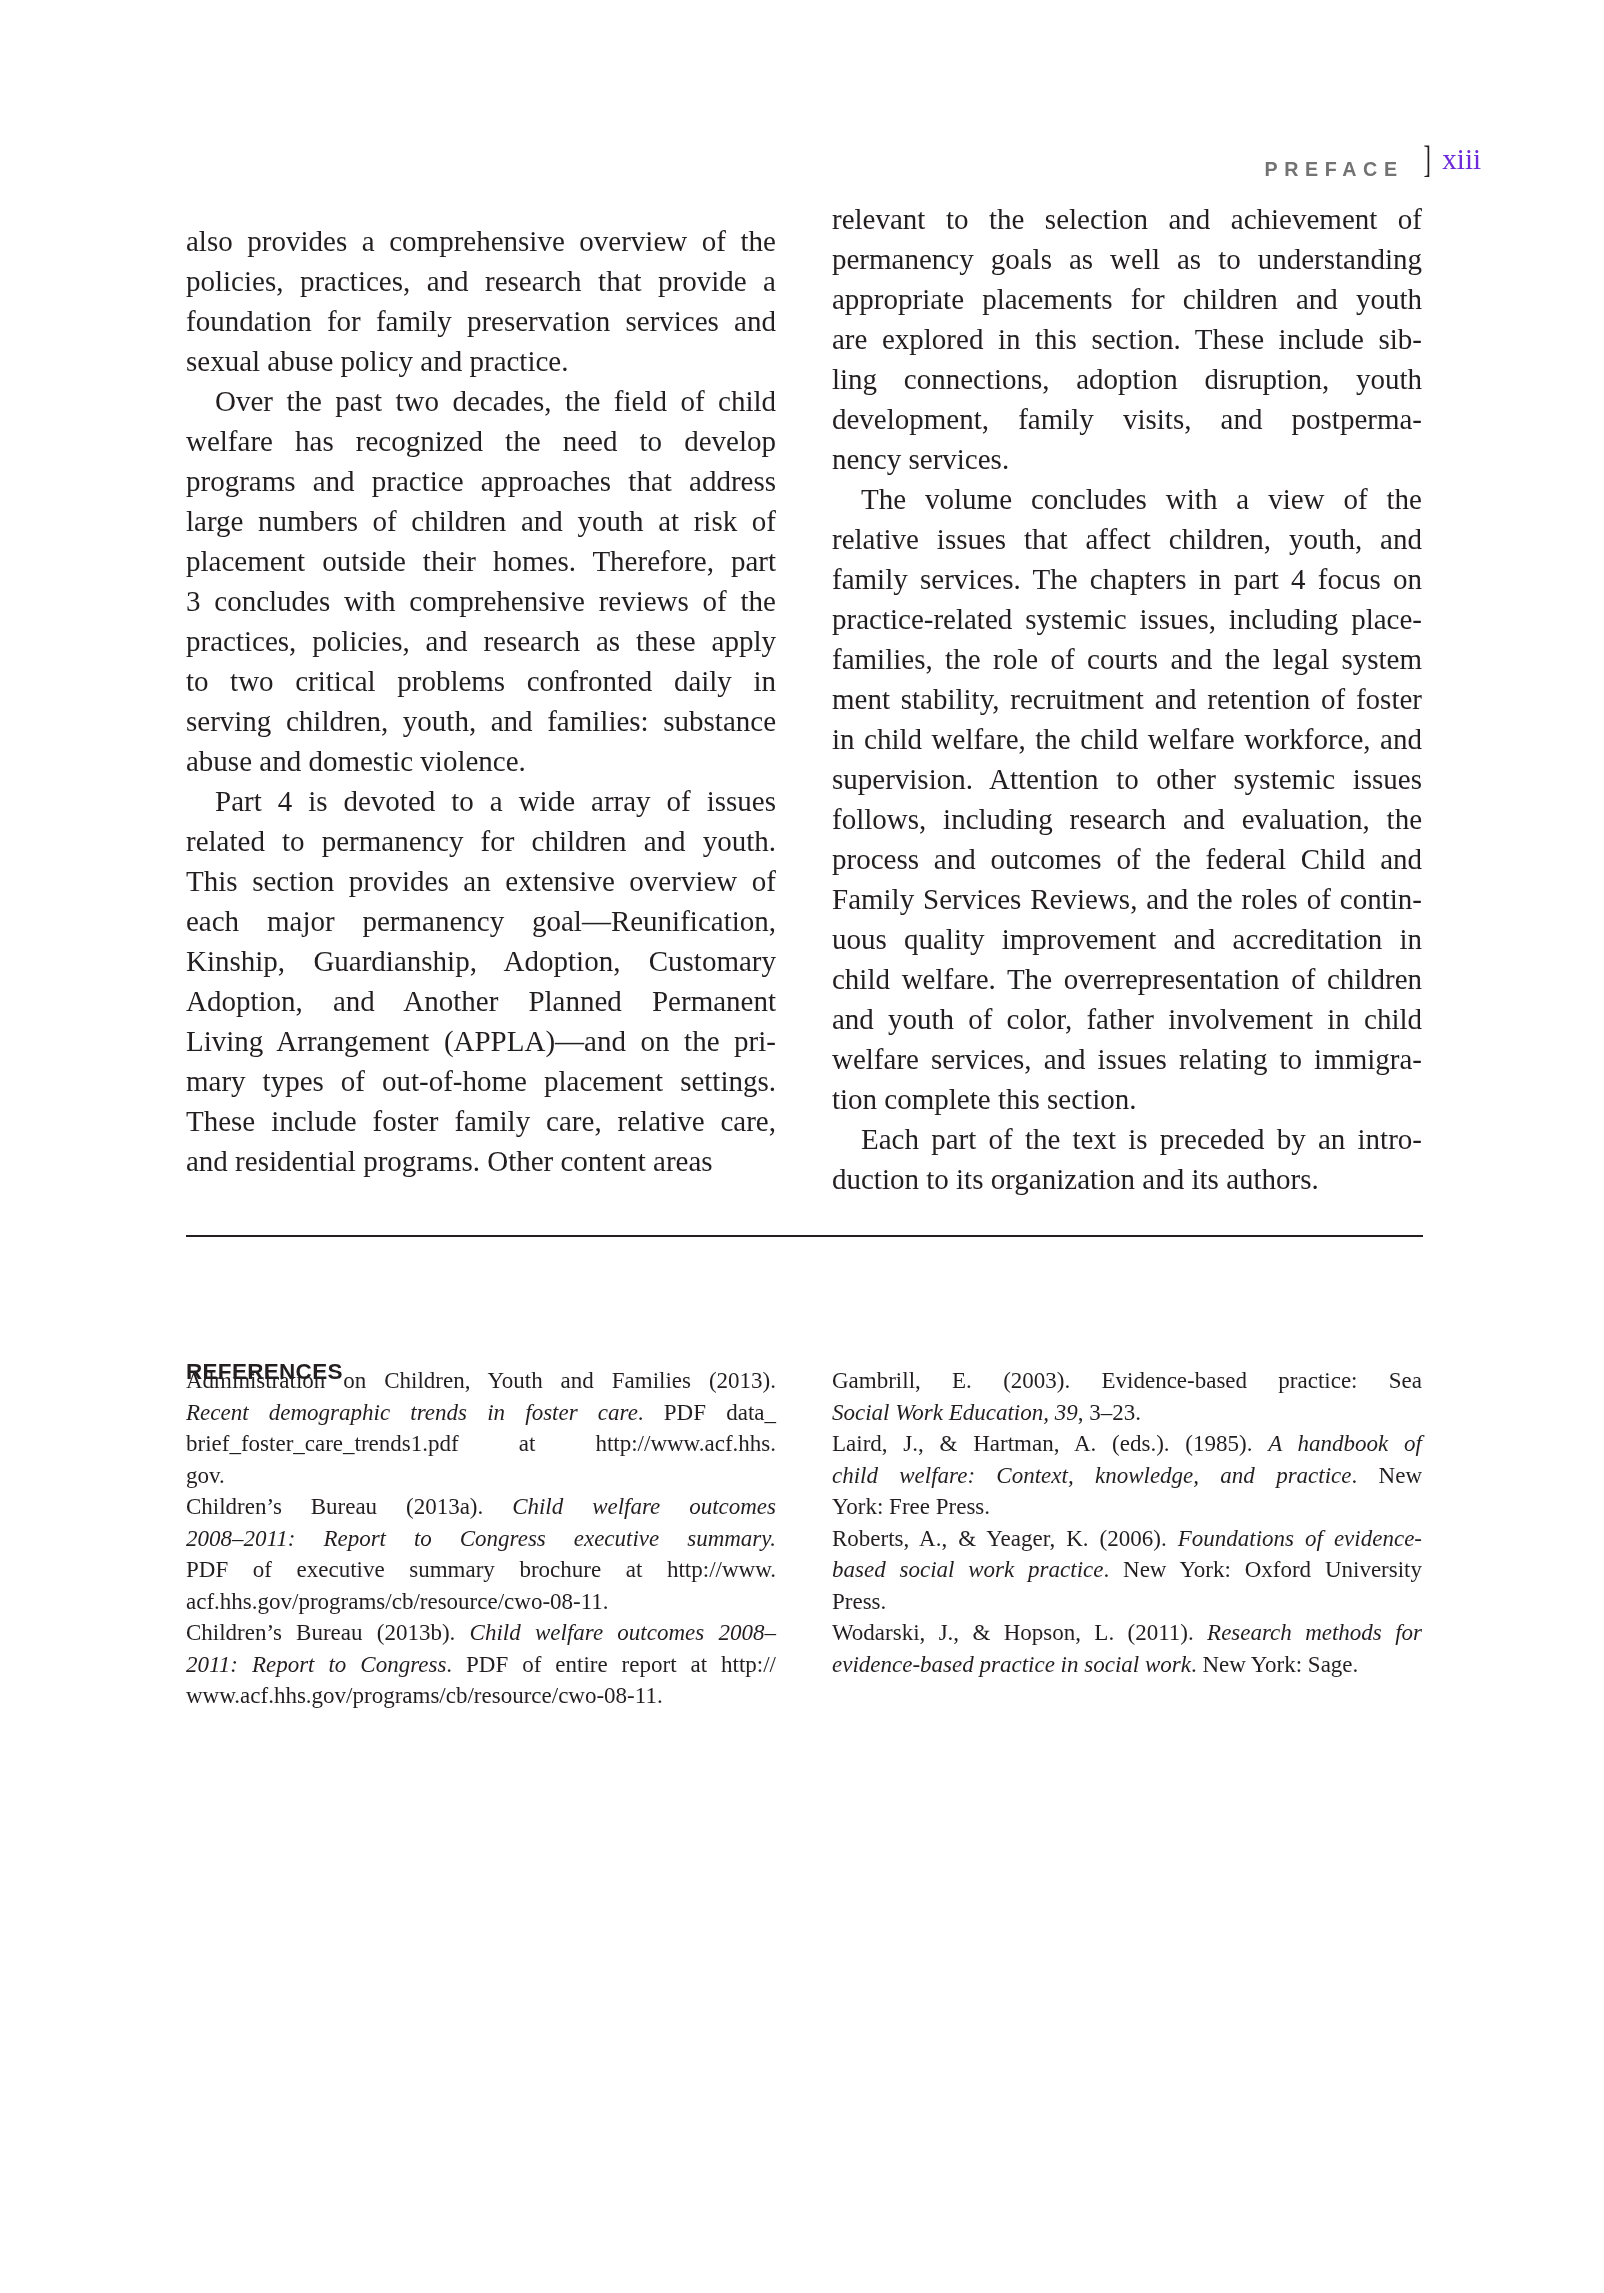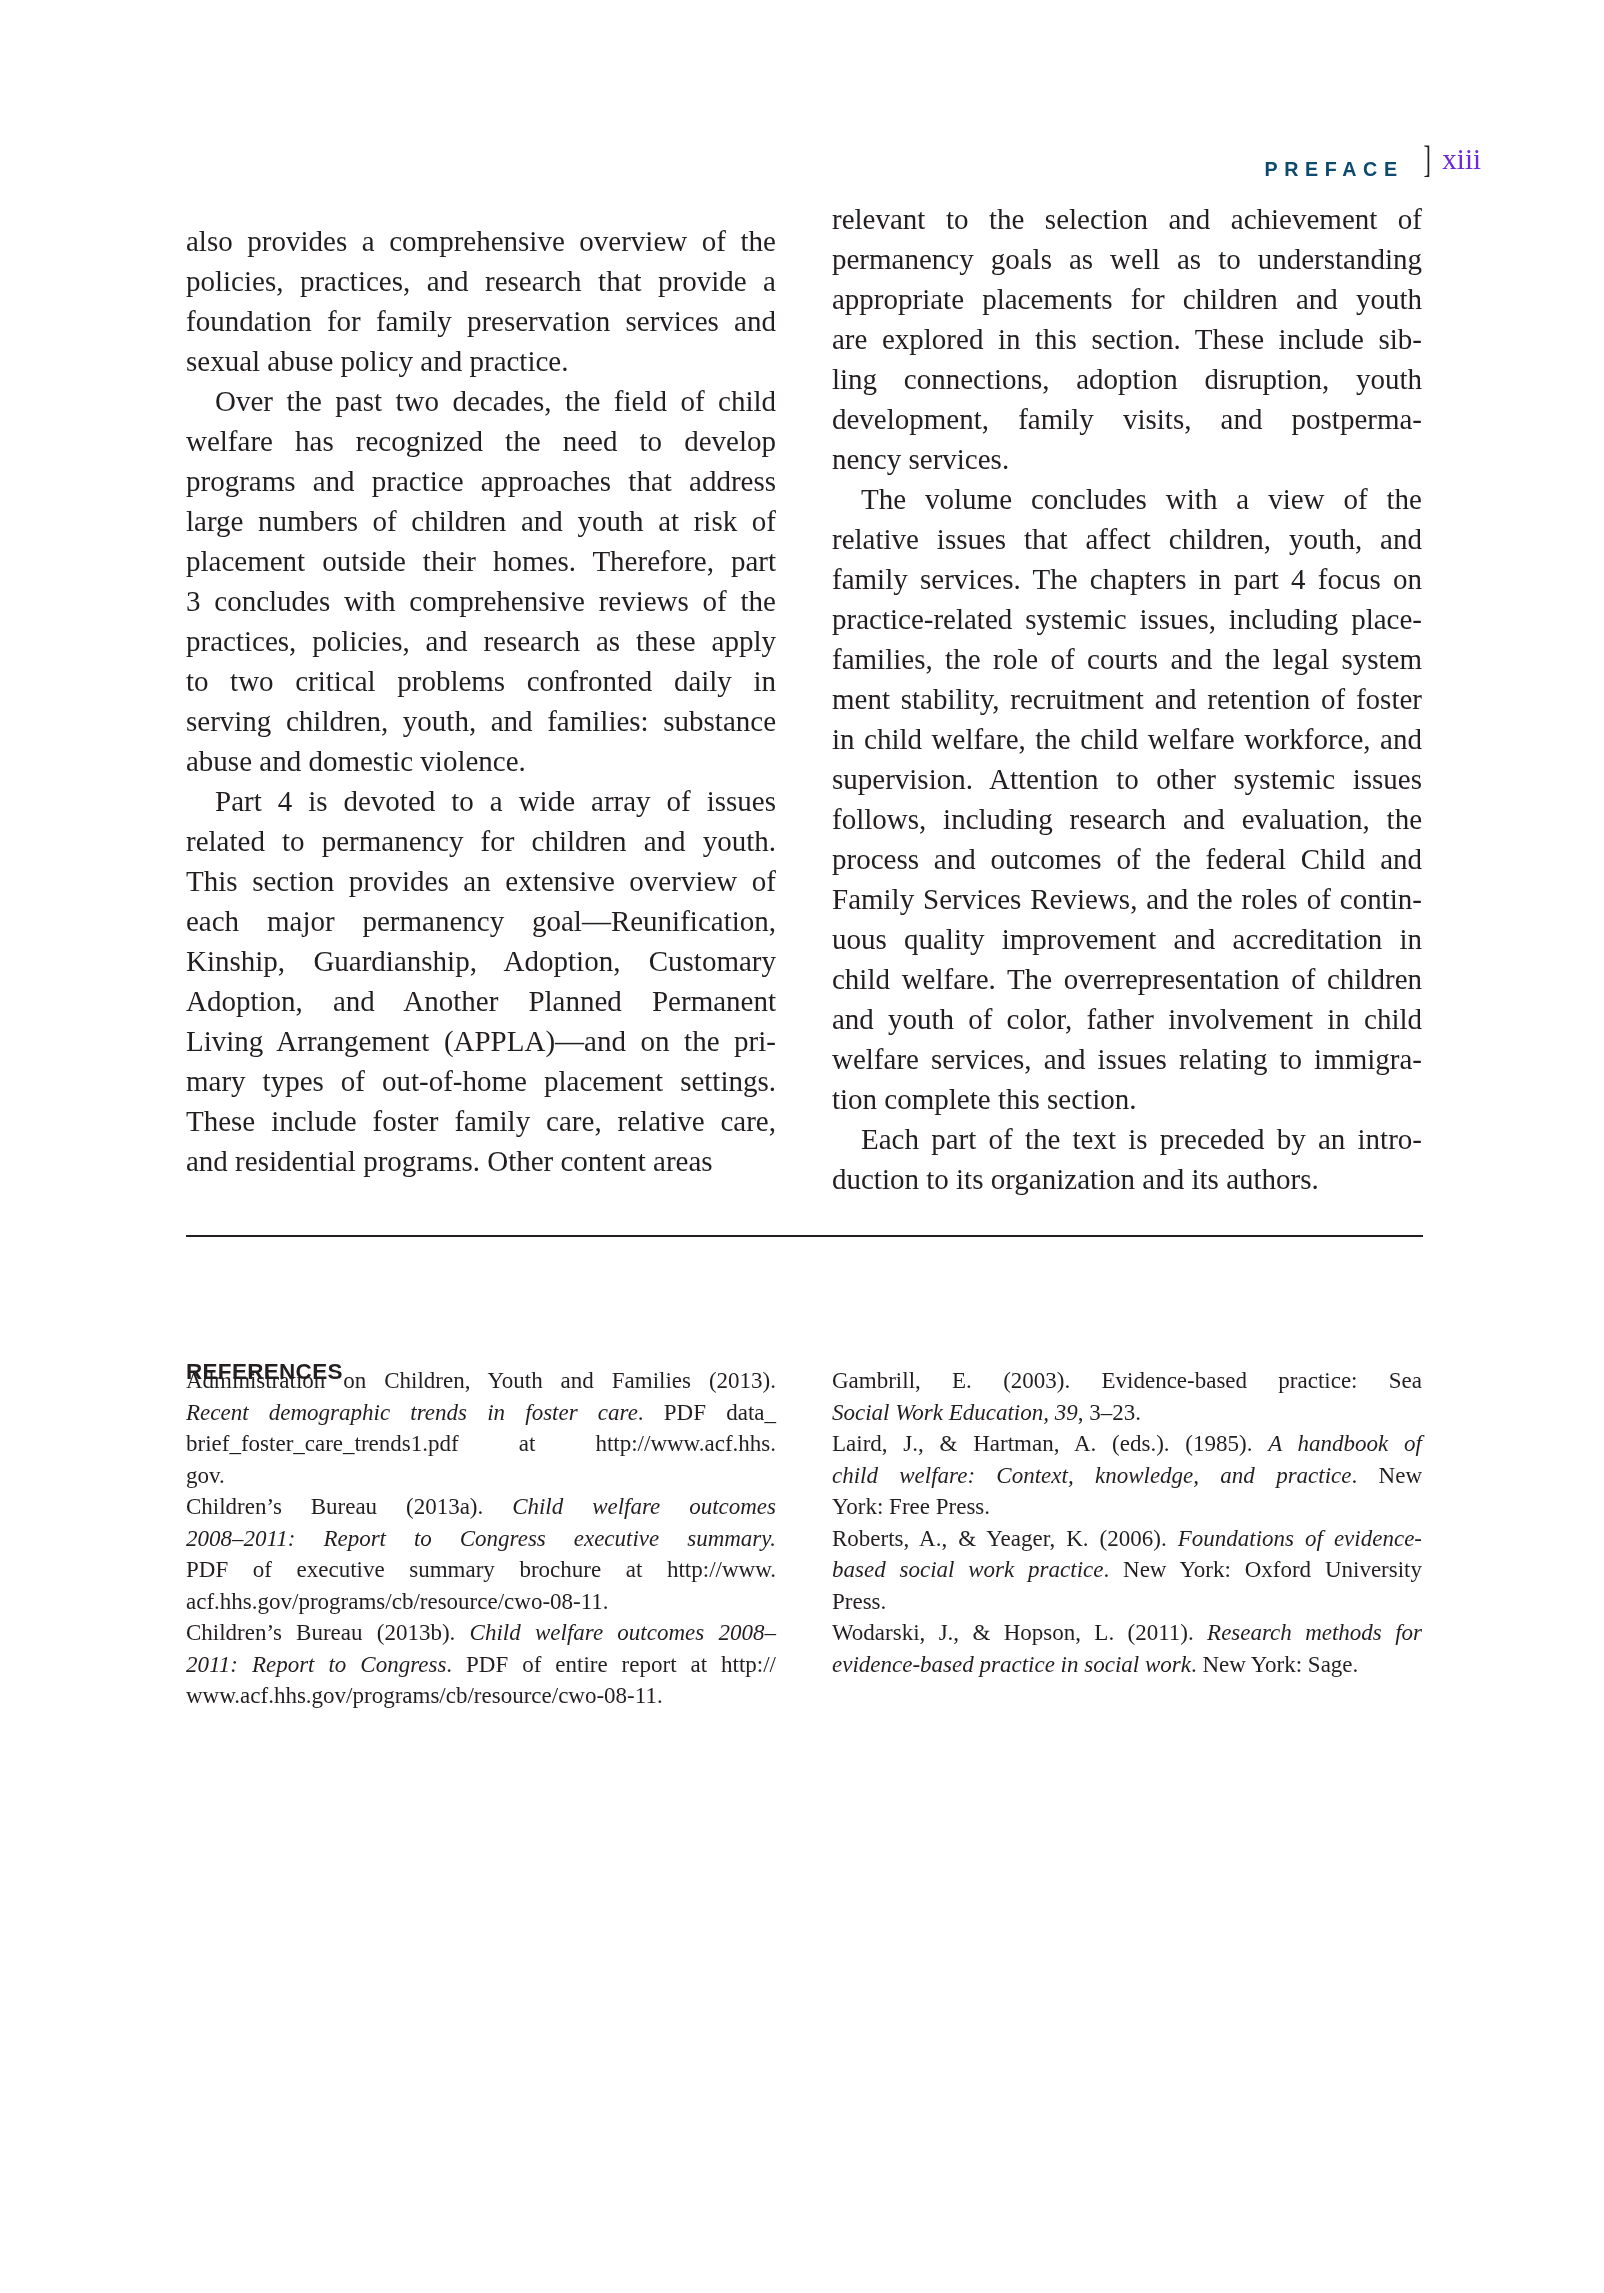--- a/index.html
+++ b/index.html
@@ -3,21 +3,21 @@
 <meta charset="utf-8">
 <style>
   html, body { margin: 0; padding: 0; background: #ffffff; }
   body { width: 1605px; height: 2294px; position: relative; overflow: hidden; color: #231f20; }
   .running-head {
     position: absolute; top: 141px; left: 1209px; width: 272px; height: 37px;
     display: flex; align-items: center; justify-content: flex-end;
   }
   .rh-title {
     font-family: "Liberation Sans", sans-serif; font-weight: bold; font-size: 19.7px;
-    letter-spacing: 6.6px; color: #0c4a6e; margin-top: 20px;
+    letter-spacing: 6.6px; color: #737373; margin-top: 20px;
   }
   .rh-bracket {
     font-family: "Liberation Serif", serif; font-size: 37px; line-height: 37px;
     margin: 0 9.4px 0 17px; transform: scaleX(0.6); color: #231f20;
   }
   .rh-page { font-family: "Liberation Serif", serif; font-size: 29px; color: #6d28d9; }
 
   .col {
     position: absolute; top: 199px; width: 590px;
     font-family: "Liberation Serif", serif; font-size: 29px; line-height: 40px;

